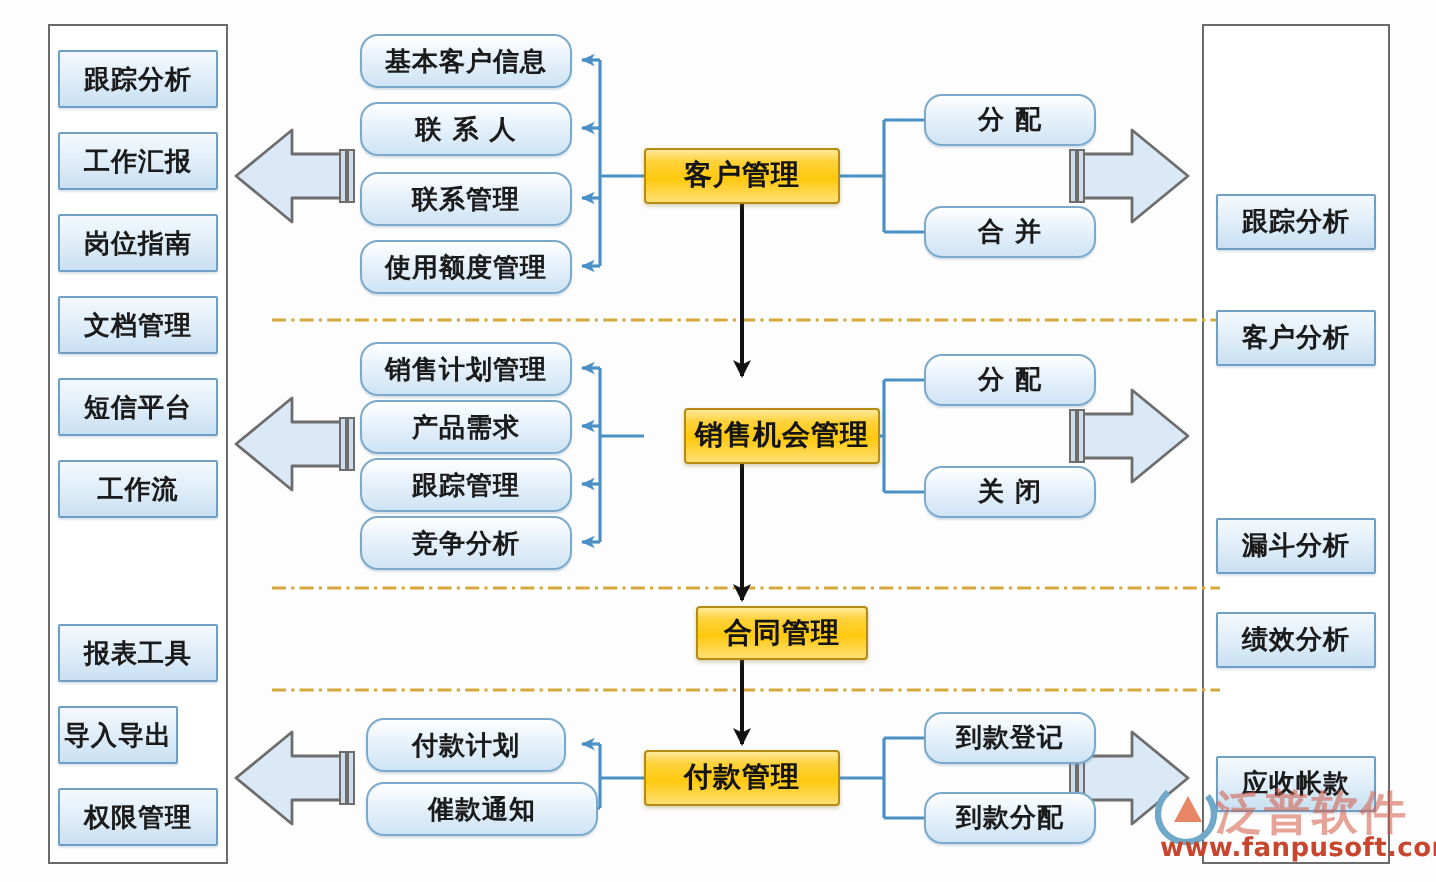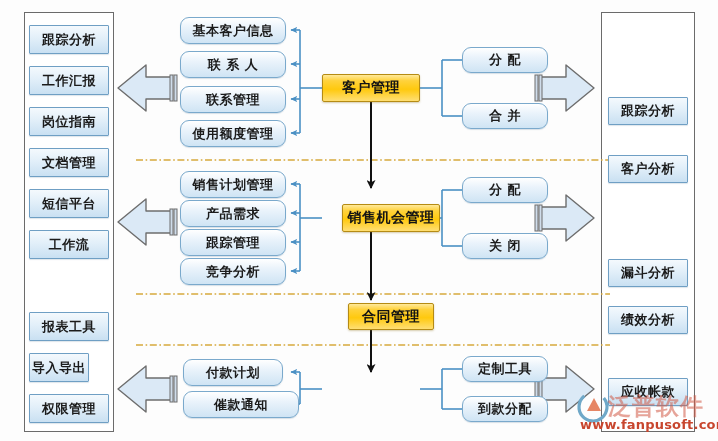--- a/index.html
+++ b/index.html
@@ -258,22 +258,23 @@
   <div class="node gold" style="left:322px; top:204px; width:98px; height:28px;margin-left:20px;">销售机会管理</div>
 
   <div class="node pill" style="left:462px; top:177px; width:86px; height:26px;">分  配</div>
   <div class="node pill" style="left:462px; top:233px; width:86px; height:26px;">关  闭</div>
 
   <div class="node gold" style="left:332px; top:303px; width:86px; height:27px;margin-left:16px;">合同管理</div>
 
   <div class="node pill" style="left:183px; top:359px; width:100px; height:27px;">付款计划</div>
   <div class="node pill" style="left:183px; top:391px; width:116px; height:27px;">催款通知</div>
 
-
-  <div class="node pill" style="left:462px; top:356px; width:86px; height:26px;">定制工具</div>
+  <div class="node gold" style="left:322px; top:375px; width:98px; height:28px;">付款管理</div>
+
+  <div class="node pill" style="left:462px; top:356px; width:86px; height:26px;">到款登记</div>
   <div class="node pill" style="left:462px; top:396px; width:86px; height:26px;">到款分配</div>
 
   <div id="watermark">
     <svg width="142" height="48" viewBox="0 0 142 48" style="position:absolute; left:0; top:0;">
       <circle cx="17" cy="17" r="14" fill="none" stroke="#6fa8c8" stroke-width="3.2" stroke-dasharray="66 22" transform="rotate(-40 17 17)"></circle>
       <path d="M11,21 L18,8 L25,21 Z" fill="#e2714a" opacity="0.85"></path>
     </svg>
     <div id="wm-text">泛普软件</div>
     <div id="wm-url">www.fanpusoft.com</div>
   </div>

